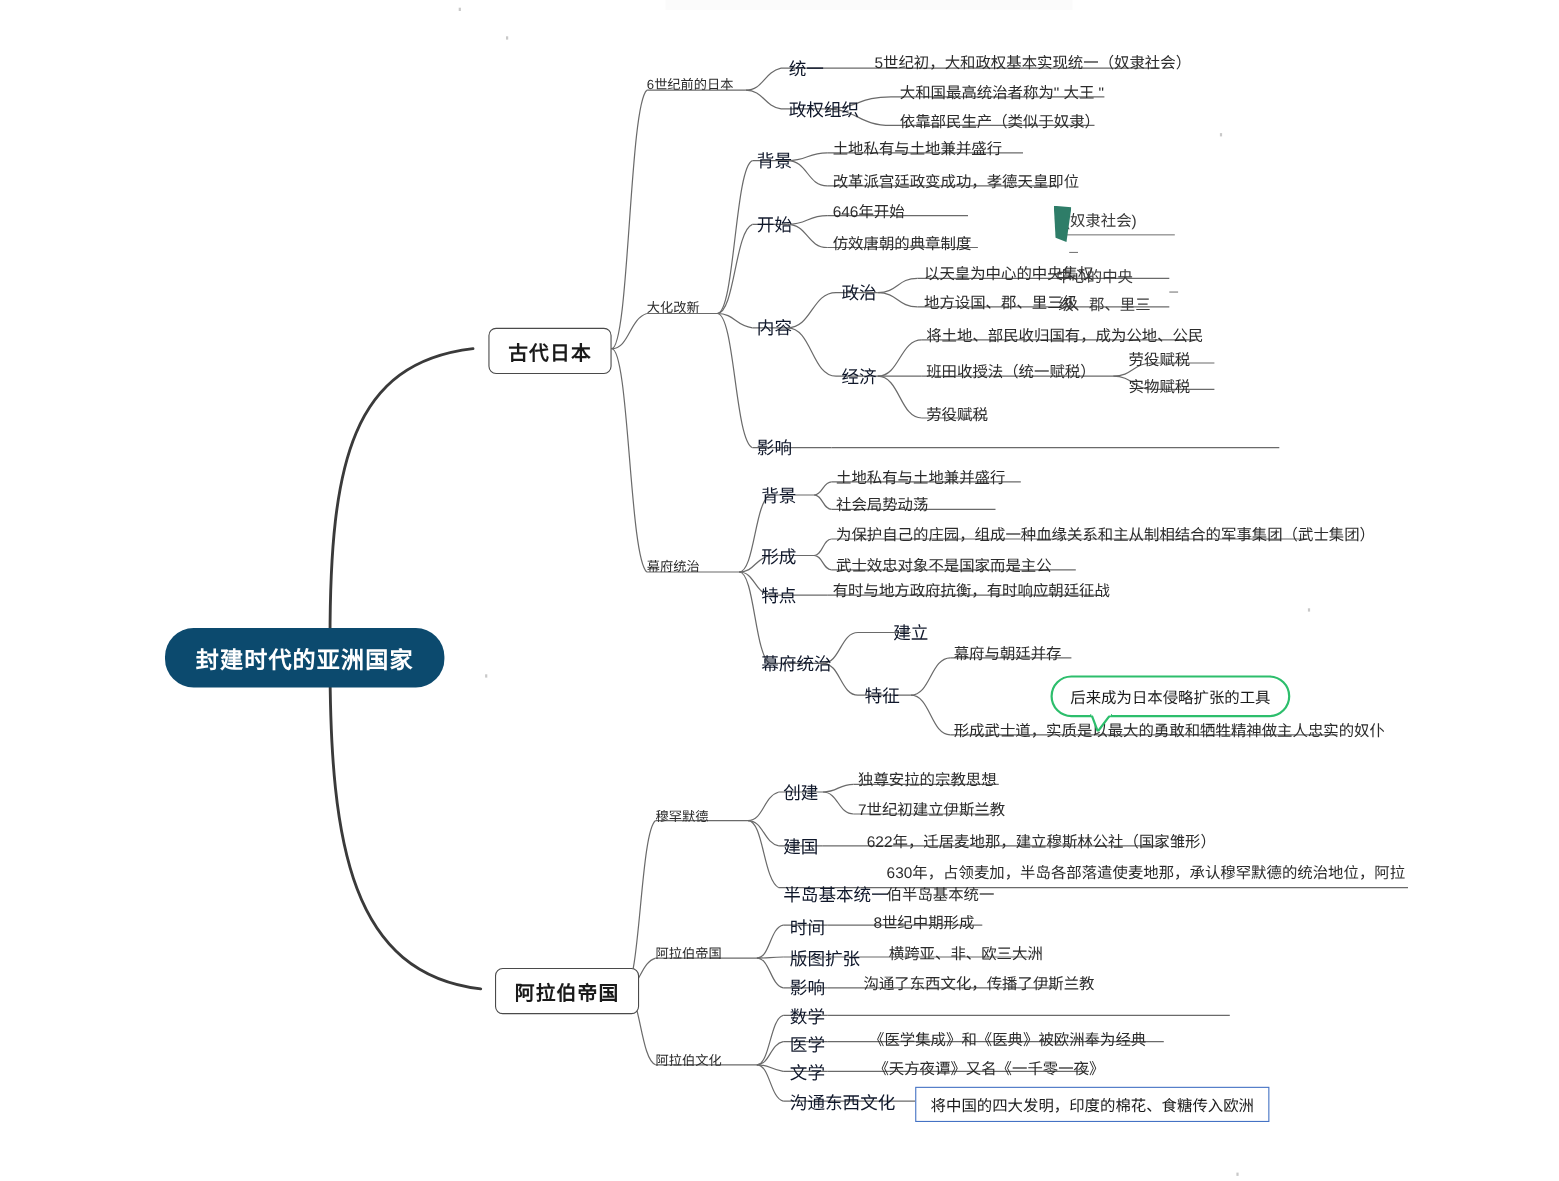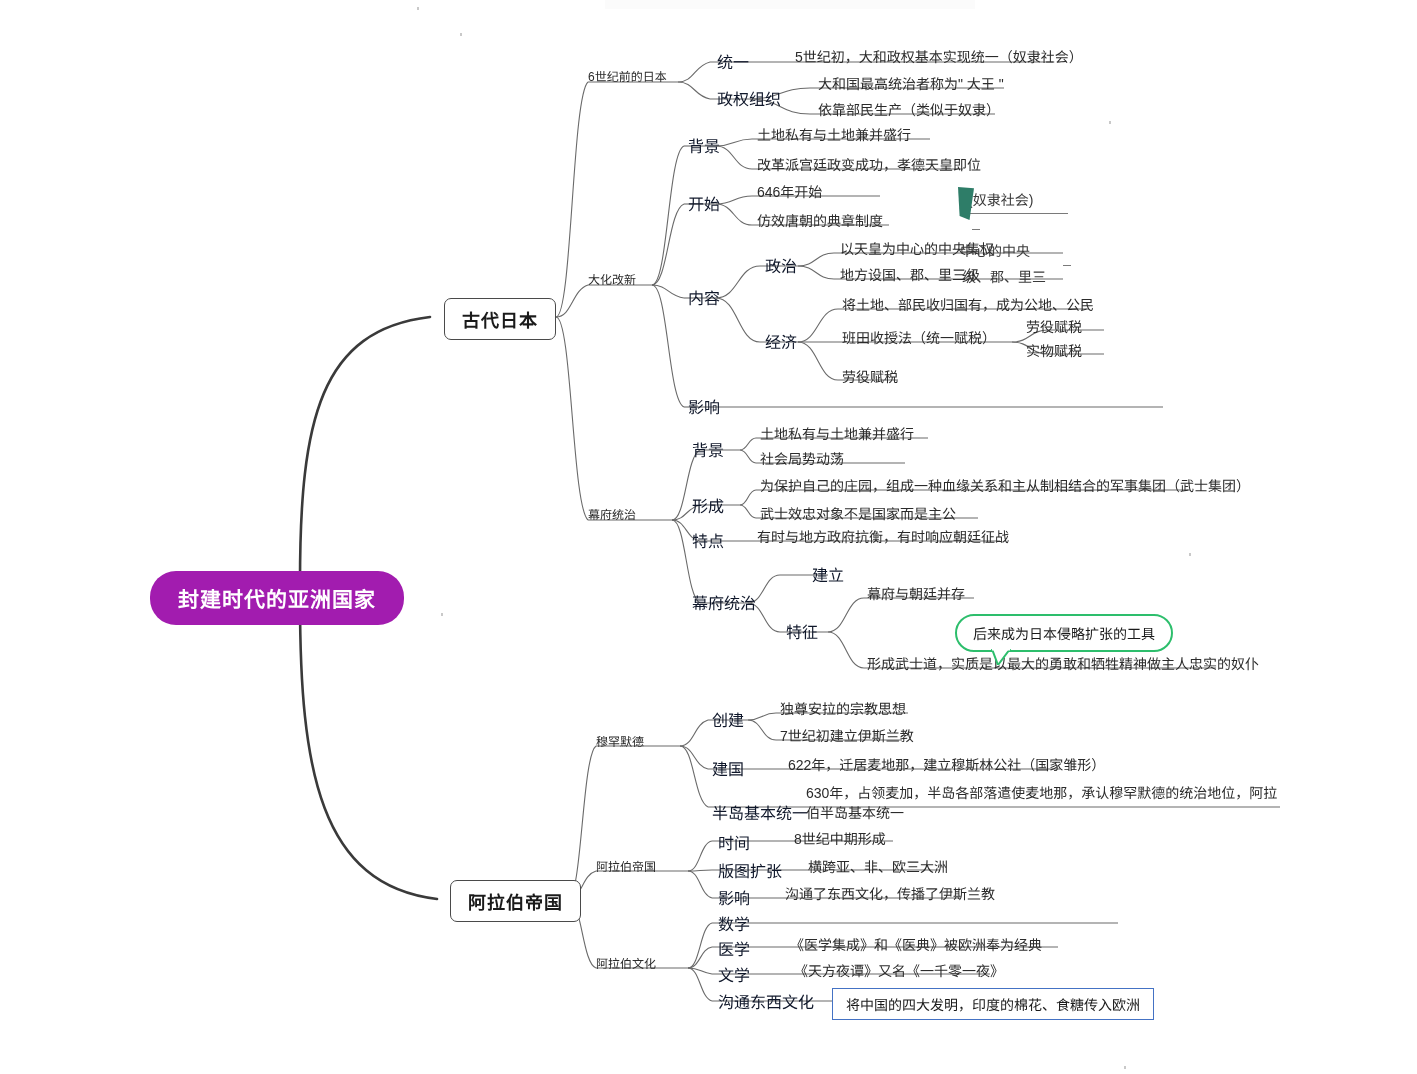--- a/index.html
+++ b/index.html
@@ -9,21 +9,21 @@
     font-family:"Liberation Sans","DejaVu Sans",sans-serif;
     -webkit-font-smoothing:antialiased;
   }
   #canvas{position:absolute;inset:0;width:1417px;height:1074px;}
   #edges{position:absolute;left:0;top:0;width:1417px;height:1074px;pointer-events:none;}
 
   
   .node{position:absolute;white-space:nowrap;}
 
   .root-node{
-    background:#a21caf;color:#ffffff;font-weight:bold;font-size:21px;
+    background:#0c4a6e;color:#ffffff;font-weight:bold;font-size:21px;
     border-radius:26px;padding:12px 28px;letter-spacing:1px;
     box-shadow:0 0 0 0 rgba(0,0,0,0);
   }
 
   .branch-node{
     border:1.6px solid #4a4a4a;border-radius:7px;background:#ffffff;
     color:#1a1a1a;font-weight:bold;font-size:18px;padding:7px 17px;
     letter-spacing:1px;
   }
 

